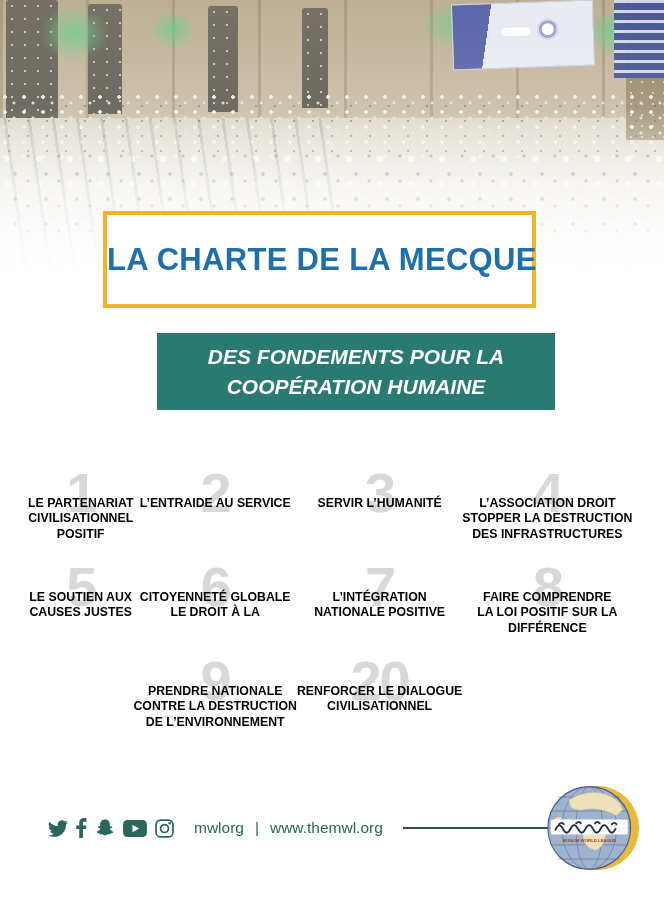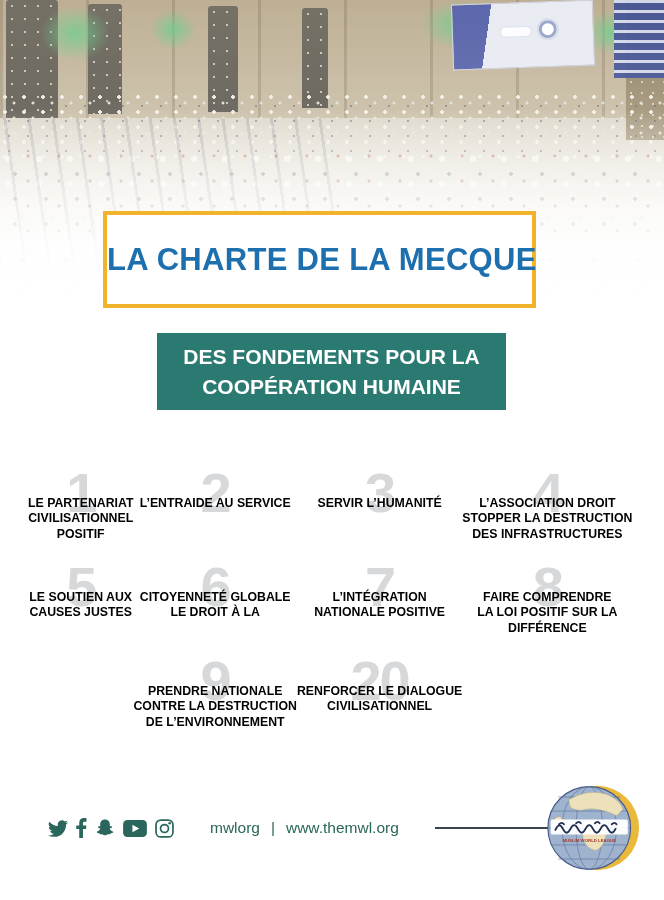--- a/index.html
+++ b/index.html
@@ -71,24 +71,24 @@
     position:absolute;left:103px;top:211px;width:433px;height:97px;box-sizing:border-box;
     background:#ffffff;border:4px solid #F1B32B;
     display:flex;align-items:center;justify-content:flex-start;
   }
   .title-box .title{
     color:#1E6FAE;font-size:31px;font-weight:bold;letter-spacing:.3px;white-space:nowrap;
   }
 
   
   .subtitle-box{
-    position:absolute;left:157px;top:333px;width:349px;height:77px;box-sizing:border-box;
+    position:absolute;left:157px;top:333px;width:398px;height:77px;box-sizing:border-box;
     background:#2B7A71;color:#ffffff;
     display:flex;flex-direction:column;align-items:center;justify-content:center;
-    font-size:21px;font-weight:bold;line-height:1.42;text-align:center;
+    font-size:21px;font-weight:bold;line-height:1.42;text-align:center;font-style:italic;
   }
   .subtitle-box .subline{white-space:nowrap;}
 
   
   .principles{
     position:absolute;left:28px;top:466px;width:600px;
     display:grid;grid-template-columns:repeat(4,1fr);grid-auto-rows:94px;
   }
   .principle{position:relative;text-align:center;}
   .pnum{
@@ -99,21 +99,21 @@
     position:relative;z-index:1;padding-top:30px;
     font-size:12.3px;font-weight:bold;color:#000000;line-height:1.26;
   }
   .pline{white-space:nowrap;}
   .principle.pos-r3c2{grid-row:3;grid-column:2;}
   .principle.pos-r3c3{grid-row:3;grid-column:3;}
 
   
   .footer{
     position:absolute;left:48px;top:808px;height:40px;right:130px;
-    display:flex;align-items:center;gap:24px;color:#2A665C;
+    display:flex;align-items:center;gap:8px;color:#2A665C;
   }
   .social{display:flex;align-items:center;gap:8px;}
   .social .sicon{display:flex;align-items:center;}
   .footer-text{display:flex;align-items:center;gap:11px;margin-left:12px;
     font-size:15.5px;font-weight:500;color:#2A665C;}
   .footer-rule{flex:0 0 auto;width:170px;height:2px;background:#37474a;margin-left:12px;}
   .mwl-logo{position:absolute;top:781px;right:24px;width:94px;height:94px;}
 </style>
 </head>
 <body>

